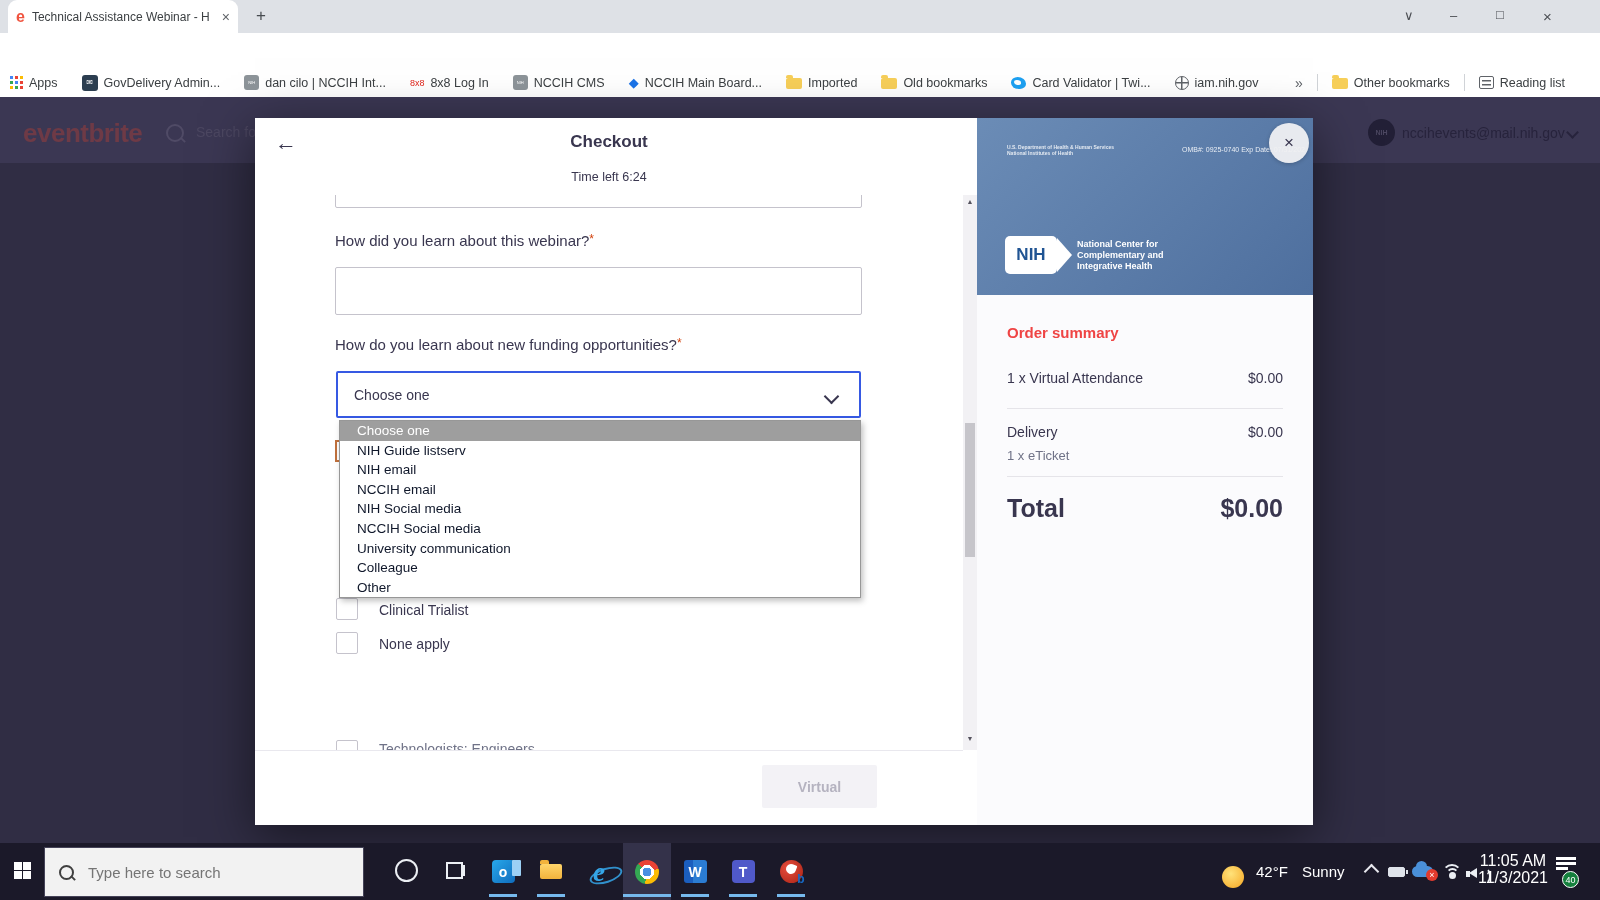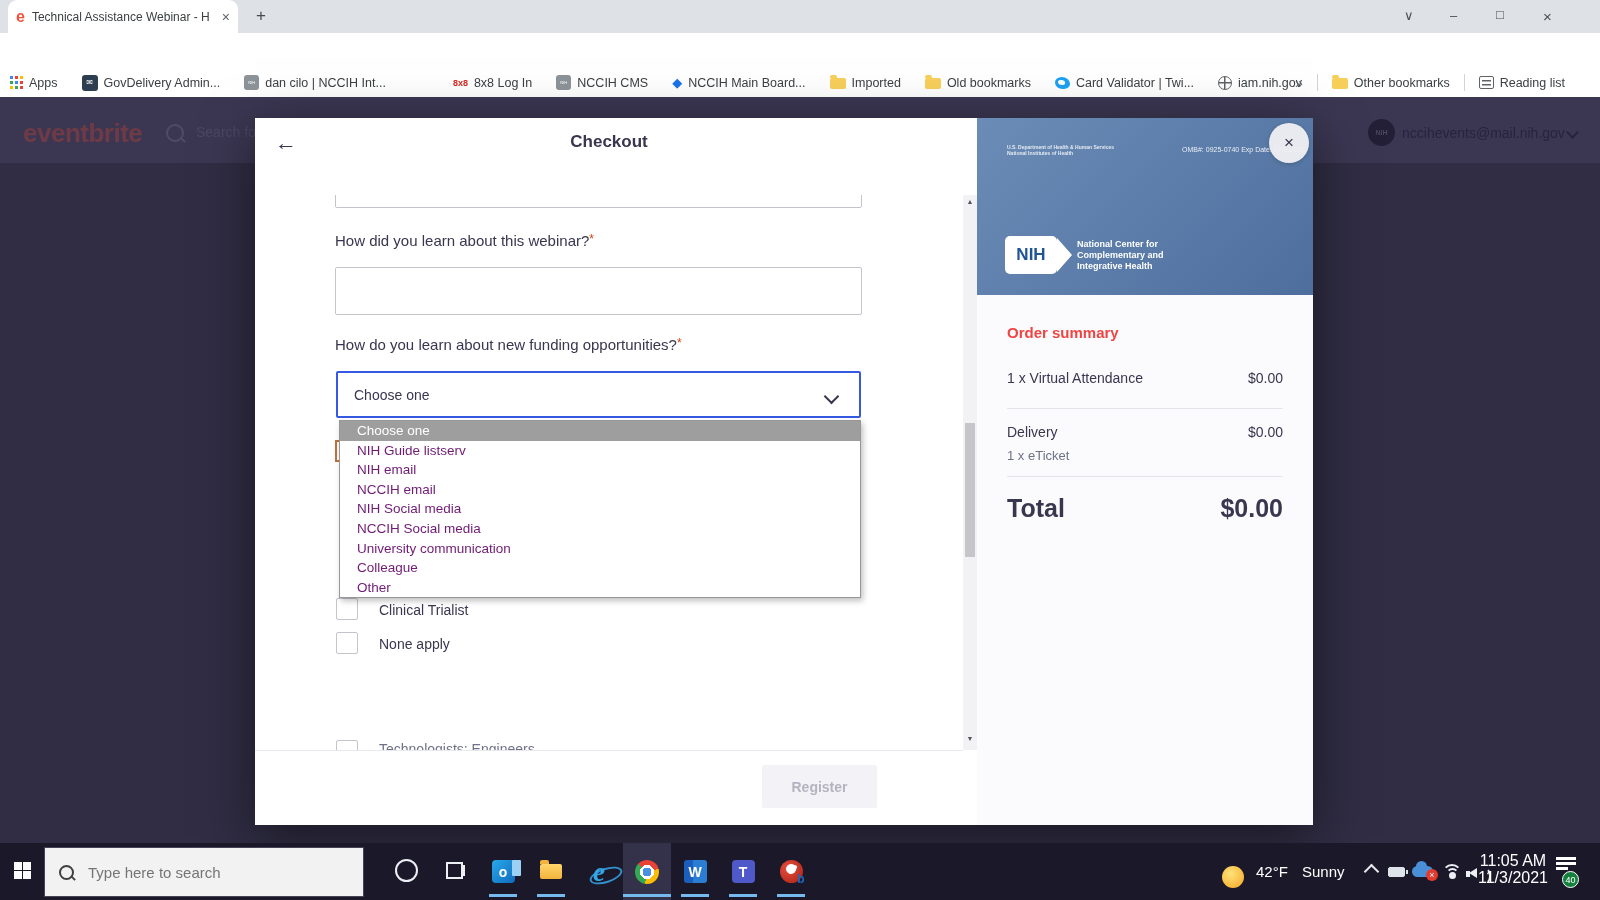--- a/index.html
+++ b/index.html
@@ -38,21 +38,21 @@
   .avatar{width:19px;height:19px;border-radius:50%;background:radial-gradient(circle at 40% 35%,#ffd34d,#e8962e 55%,#6da34d);}
   .menu3{font-size:15px;color:#5f6368;}
   .bookbar{left:0;top:68px;width:1600px;height:29px;background:#fff;border-bottom:1px solid #d7dade;}
   .bmrow{left:10px;top:68px;height:29px;display:flex;align-items:center;gap:24px;}
   .bmitem{display:flex;align-items:center;gap:6px;font-size:12.5px;color:#3c4043;white-space:nowrap;}
   .appsgrid{width:13px;height:13px;position:relative;}
   .appsgrid i{position:absolute;left:0;top:0;width:3px;height:3px;background:#4285f4;
      box-shadow:5px 0 #ea4335,10px 0 #fbbc04,0 5px #34a853,5px 5px #4285f4,10px 5px #ea4335,0 10px #fbbc04,5px 10px #34a853,10px 10px #ea4335;}
   .govd{width:16px;height:16px;background:#2c3e50;border-radius:3px;color:#fff;font-size:8px;display:flex;align-items:center;justify-content:center;}
   .grysq{width:15px;height:15px;background:#8d9499;border-radius:3px;color:#fff;font-size:4px;display:flex;align-items:center;justify-content:center;}
-  .red8{color:#e0241a;font-size:9px;font-weight:bold;margin-left:43px;}
+  .red8{color:#e0241a;font-size:9px;font-weight:normal;}
   .bluedia{color:#1a73e8;font-size:13px;}
   .folder{width:16px;height:11px;background:#f7cf59;border-radius:2px;position:relative;margin-top:2px;}
   .folder:before{content:"";position:absolute;left:0;top:-3px;width:7px;height:3px;background:#f7cf59;border-radius:2px 2px 0 0;}
   .bird{width:15px;height:12px;background:#1da1f2;border-radius:60% 75% 55% 70%;position:relative;}
   .bird:after{content:"";position:absolute;left:3px;top:3px;width:7px;height:5px;background:#fff;border-radius:50% 80% 40% 90%;}
   .globe{width:14px;height:14px;border:1.5px solid #5f6368;border-radius:50%;box-sizing:border-box;
      background:linear-gradient(#5f6368,#5f6368) center/100% 1.5px no-repeat,linear-gradient(#5f6368,#5f6368) center/1.5px 100% no-repeat;}
   .rlicon{width:15px;height:13px;border:1.5px solid #5f6368;border-radius:2px;box-sizing:border-box;
      background:linear-gradient(#5f6368,#5f6368) 2px 3px/9px 1.5px no-repeat,linear-gradient(#5f6368,#5f6368) 2px 6.5px/9px 1.5px no-repeat;}
   .bmsep{width:1px;height:17px;background:#d0d3d7;}
@@ -74,21 +74,21 @@
   .mtitle{left:0;top:14px;width:708px;text-align:center;font-size:17px;font-weight:600;color:#39364f;}
   .mtime{left:0;top:52px;width:708px;text-align:center;font-size:12.5px;color:#39364f;}
   .clip{left:0;top:77px;width:708px;height:555px;overflow:hidden;}
   .flabel{font-size:15px;color:#39364f;}
   .req{color:#d1410c;font-size:12px;vertical-align:top;}
   .finput{border:1px solid #c5c3cc;border-radius:2px;background:#fff;box-sizing:border-box;}
   .fselect{border:2px solid #3659e3;border-radius:2px;background:#fff;box-sizing:border-box;
      display:flex;align-items:center;padding:0 16px;font-size:14px;color:#39364f;}
   .selchev{position:absolute;right:22px;top:18px;width:9px;height:9px;border-right:2px solid #39364f;border-bottom:2px solid #39364f;transform:rotate(45deg);}
   .ddown{background:#fff;border:1px solid #979797;box-shadow:2px 3px 6px rgba(0,0,0,.25);z-index:3;}
-  .dopt{height:19.6px;line-height:19.6px;padding-left:17px;font-size:13.5px;color:#701a75;white-space:nowrap;}
+  .dopt{height:19.6px;line-height:19.6px;padding-left:17px;font-size:13.5px;color:#0f172a;white-space:nowrap;}
   .dopt.sel{background:#9e9e9e;color:#fff;}
   .cbox{width:22px;height:22px;border:1px solid #c5c3cc;border-radius:2px;background:#fff;box-sizing:border-box;}
   .cblab{font-size:14px;color:#39364f;}
   .q3{font-size:16.5px;color:#39364f;line-height:24px;}
   .footline{left:0;top:632px;width:708px;height:1px;background:#e9e8ee;}
   .regbtn{left:507px;top:647px;width:115px;height:43px;background:#f3f2f6;border-radius:2px;
      color:#b5b3c0;font-size:14px;font-weight:bold;display:flex;align-items:center;justify-content:center;}
   .sbar{left:708px;top:77px;width:14px;height:555px;background:#f2f1f4;}
   .sarr{left:708px;width:14px;text-align:center;font-size:7px;color:#55535e;}
   .sthumb{left:710px;top:305px;width:10px;height:134px;background:#c6c5ca;}
@@ -261,20 +261,21 @@
   <div class="abs ebrand">eventbrite</div>
   <div class="abs dimsearch"></div>
   <div class="abs dimtxt" style="left:196px;top:124px;">Search for</div>
   <div class="abs nihava">NIH</div>
   <div class="abs acctxt">nccihevents@mail.nih.gov</div>
   <span class="abs chev" style="left:1568px;top:128px;"></span>
 
   <div class="abs modal">
     <span class="abs mback">←</span>
     <div class="abs mtitle">Checkout</div>
+    <div class="abs mtime">Time left 6:24</div>
 
     <div class="abs clip">
 
       <div class="abs finput" style="left:80px;top:-35px;width:527px;height:48px;"></div>
 
       <div class="abs flabel" style="left:80px;top:37px;">
         <span>How did you learn about this webinar?</span><span class="req">*</span>
       </div>
       <input class="abs finput" style="left: 80px; top: 72px; width: 527px; height: 48px;">
 
@@ -310,21 +311,21 @@
       <div class="abs cbox" style="left:81px;top:545px;"></div>
       <div class="abs cblab" style="left:124px;top:546px;height:9px;overflow:hidden;color:#6f7287;">Technologists; Engineers</div>
     </div>
 
     <div class="abs sbar"></div>
     <div class="abs sarr" style="top:80px;">▲</div>
     <div class="abs sthumb"></div>
     <div class="abs sarr" style="top:617px;">▼</div>
 
     <div class="abs footline"></div>
-    <div class="abs regbtn">Register</div>
+    <div class="abs regbtn">Virtual</div>
 
     <div class="abs rpanel">
       <div class="abs banner">
         <div class="abs deptxt">
           <div>U.S. Department of Health &amp; Human Services</div>
           <div>National Institutes of Health</div>
         </div>
         <div class="abs ombtxt">OMB#: 0925-0740 Exp Date: 07/31/202</div>
         <div class="abs nihbox">NIH</div>
         <div class="abs nihchev"></div>

